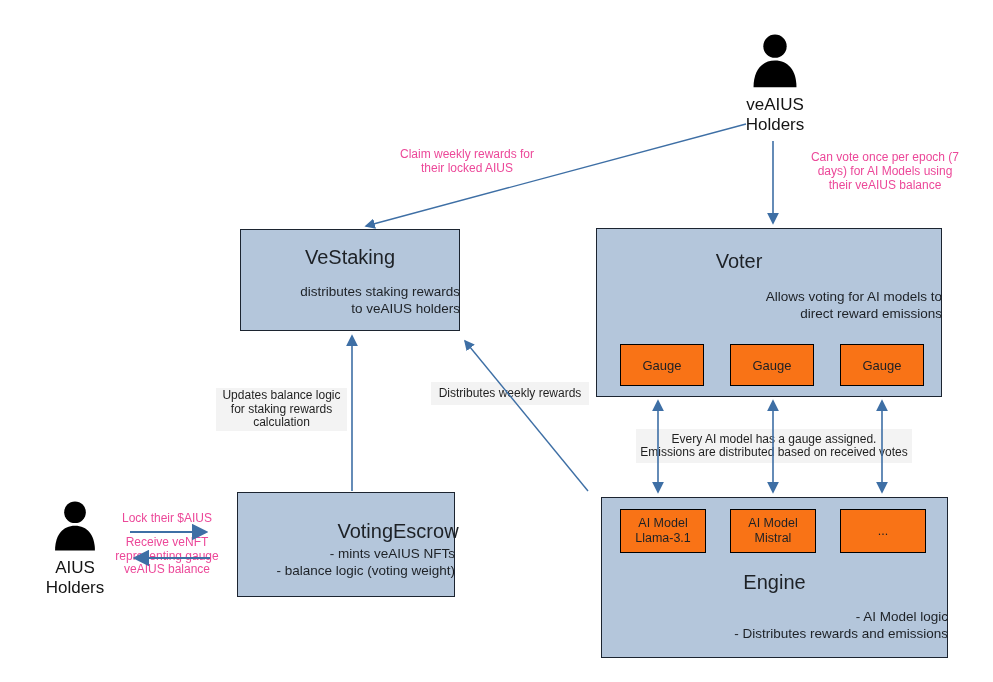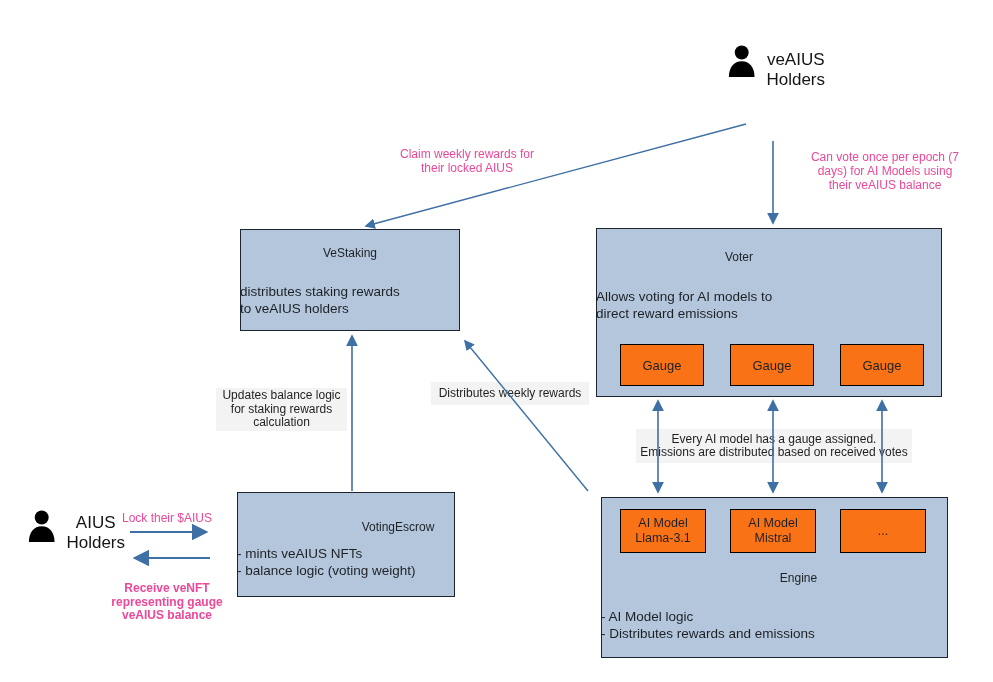--- a/index.html
+++ b/index.html
@@ -3,35 +3,35 @@
 <meta charset="utf-8">
 <style>
   html,body{margin:0;padding:0;background:#fff;}
   #canvas{
     position:relative;width:993px;height:682px;background:#ffffff;overflow:hidden;
     font-family:"Liberation Sans", sans-serif;color:#212121;
   }
   .box{
     position:absolute;background:#b4c6db;border:1.6px solid #1c2430;box-sizing:border-box;
   }
-  .box-title{position:absolute;font-size:12px;text-align:center;color:#1d2126;}
-  .box-body{position:absolute;font-size:13.5px;line-height:17px;text-align:left;color:#1d2126;}
+  .box-title{position:absolute;font-size:20px;text-align:center;color:#1d2126;}
+  .box-body{position:absolute;font-size:13.5px;line-height:17px;text-align:right;color:#1d2126;}
   .inner-box{
     position:absolute;background:#f97316;border:1.2px solid #000000;box-sizing:border-box;
     display:flex;flex-direction:column;align-items:center;justify-content:center;
     font-size:12.5px;line-height:15px;text-align:center;color:#1d2126;
   }
   .gauge{font-size:13px;}
   .free-label{position:absolute;font-size:12px;line-height:14px;text-align:center;color:#ec4899;}
   .note-label{
     position:absolute;background:rgba(242,242,242,0.92);font-size:12px;line-height:13.5px;
     text-align:center;color:#1f1f1f;display:flex;flex-direction:column;justify-content:center;
     box-sizing:border-box;padding:2px 4px;
   }
-  .actor{position:absolute;display:flex;flex-direction:row;align-items:flex-end;gap:8px;}
+  .actor{position:absolute;display:flex;flex-direction:column;align-items:center;}
   .actor-label{font-size:17px;line-height:20px;text-align:center;color:#141414;margin-top:5px;}
   .person-svg{display:block;}
   #arrow-layer{position:absolute;left:0;top:0;pointer-events:none;z-index:30;}
   .labels{position:absolute;left:0;top:0;width:100%;height:100%;z-index:20;}
   .boxes{position:absolute;left:0;top:0;width:100%;height:100%;z-index:10;}
 </style>
 </head>
 <body>
 
 <div id="canvas">
@@ -67,21 +67,21 @@
       <div>AI Model</div>
       <div>Llama-3.1</div>
     </div>
     <div class="inner-box" style="left:730px;top:509px;width:86px;height:44px;">
       <div>AI Model</div>
       <div>Mistral</div>
     </div>
     <div class="inner-box" style="left:840px;top:509px;width:86px;height:44px;">
       <div>...</div>
     </div>
-    <div class="box-title" style="left:601px;top:571px;width:347px;padding-left:24px;">Engine</div>
+    <div class="box-title" style="left:601px;top:571px;width:347px;">Engine</div>
     <div class="box-body" style="left:601px;top:608px;width:347px;">
       <div>- AI Model logic</div>
       <div>- Distributes rewards and emissions</div>
     </div>
 
     <div class="actor" style="left:725px;top:34px;width:100px;">
       <svg class="person-svg" width="56" height="56" viewBox="0 0 60 60">
         <circle cx="30" cy="13" r="12.5" fill="#000"></circle>
         <path d="M7,57 C7,39 16,28.5 30,28.5 C44,28.5 53,39 53,57 Z" fill="#000"></path>
       </svg>
@@ -118,21 +118,21 @@
 
     <div class="note-label" style="left:420px;top:382px;width:158px;height:23px;margin-left:11px;">Distributes weekly rewards</div>
 
     <div class="note-label" style="left:636px;top:429px;width:276px;height:34px;align-items:center;">
       <div>Every AI model has a gauge assigned.</div>
       <div>Emissions are distributed based on received votes</div>
     </div>
 
     <div class="free-label" style="left:110px;top:511px;width:114px;">Lock their $AIUS</div>
 
-    <div class="free-label" style="left:108px;top:582px;width:118px;line-height:13.5px;font-weight:bold;">
+    <div class="free-label" style="left:108px;top:536px;width:118px;line-height:13.5px;">
       <div>Receive veNFT</div>
       <div>representing gauge</div>
       <div>veAIUS balance</div>
     </div>
   </div>
 
   <svg id="arrow-layer" width="993" height="682" viewBox="0 0 993 682">
     <defs>
       <marker id="ah" viewBox="0 0 10 10" refX="8.5" refY="5" markerWidth="7.5" markerHeight="7.5" orient="auto-start-reverse">
         <path d="M0,0 L10,5 L0,10 z" fill="#3e6fa5"></path>

